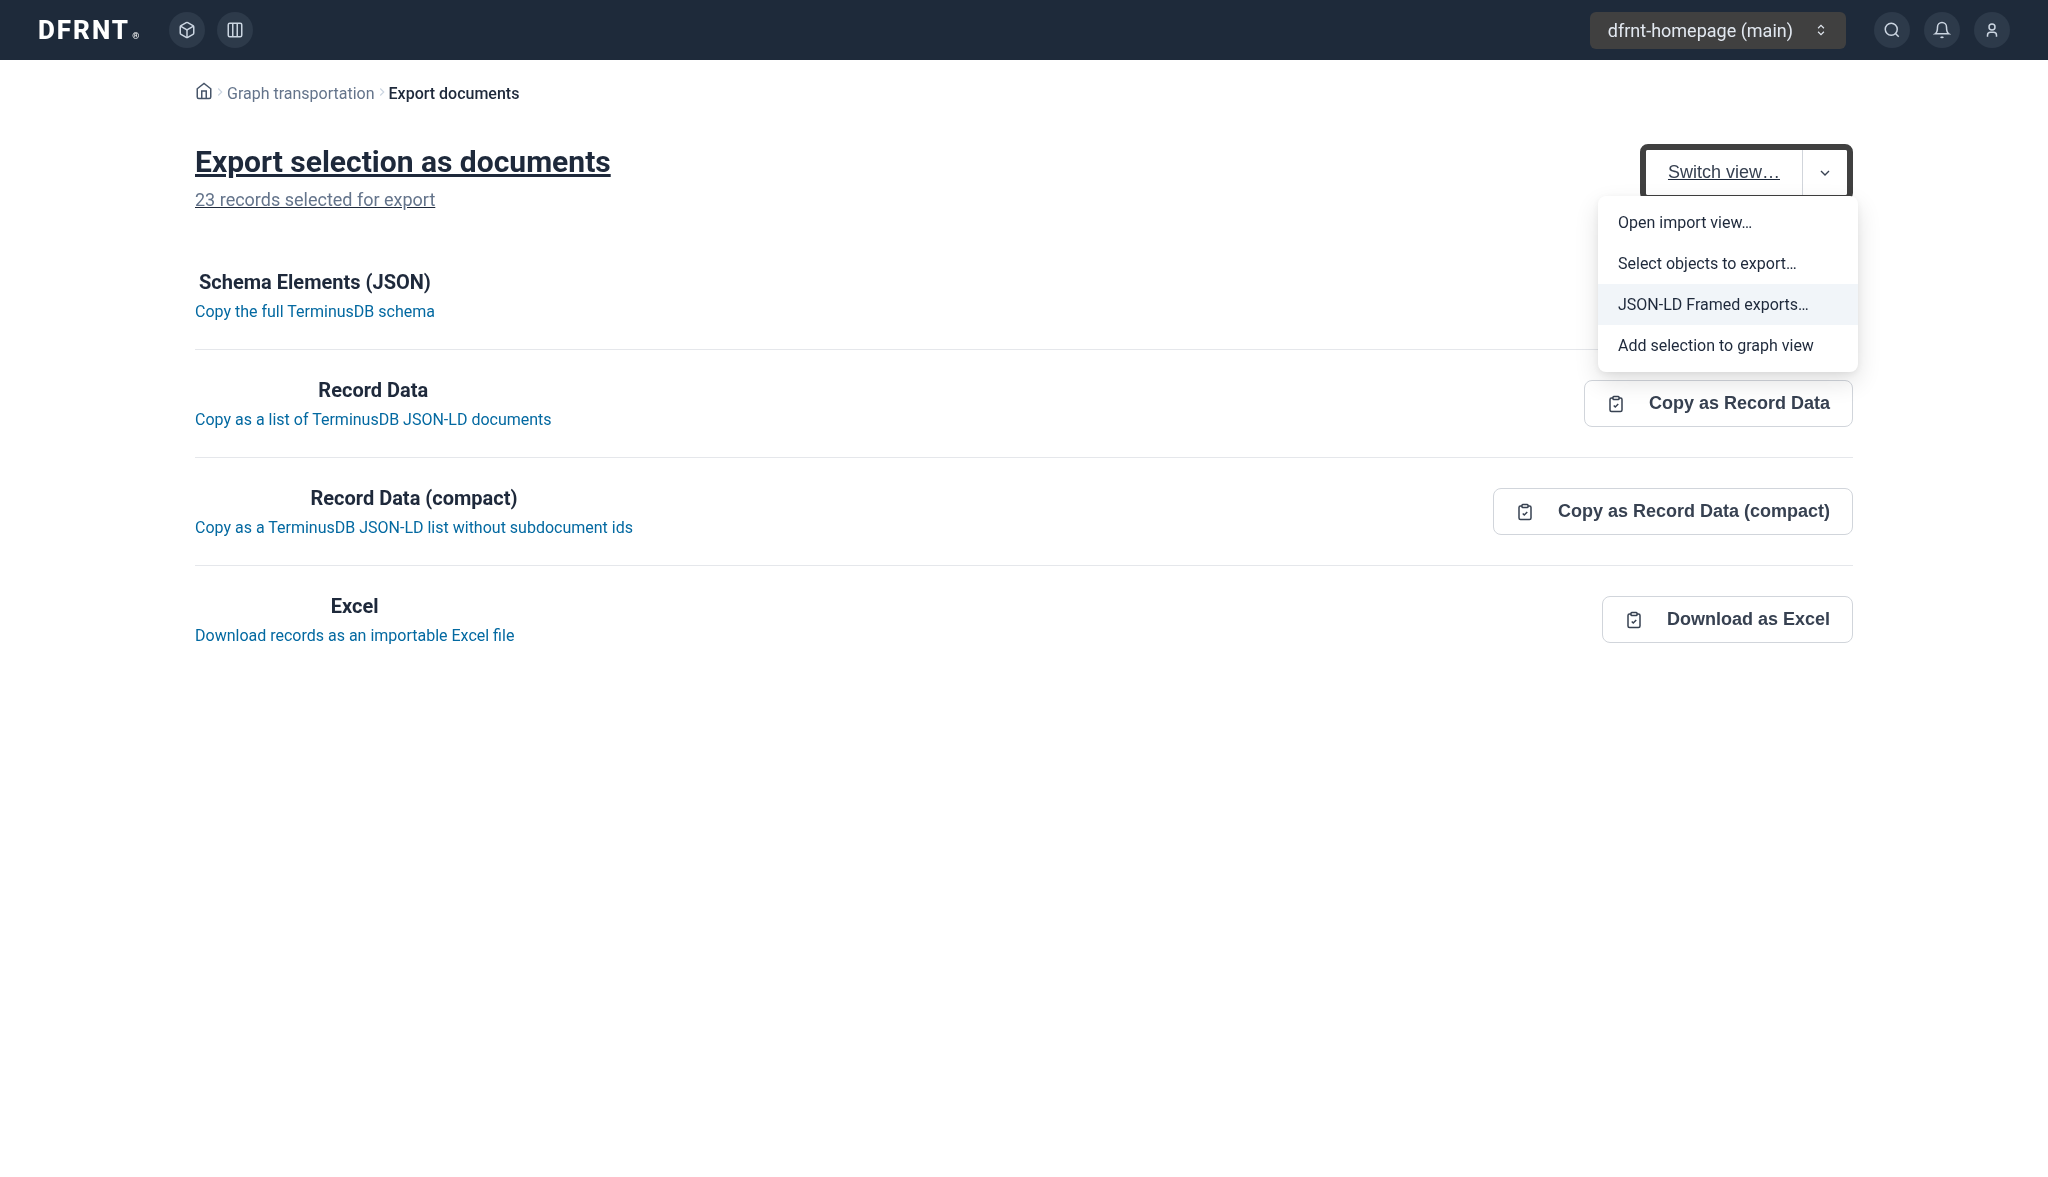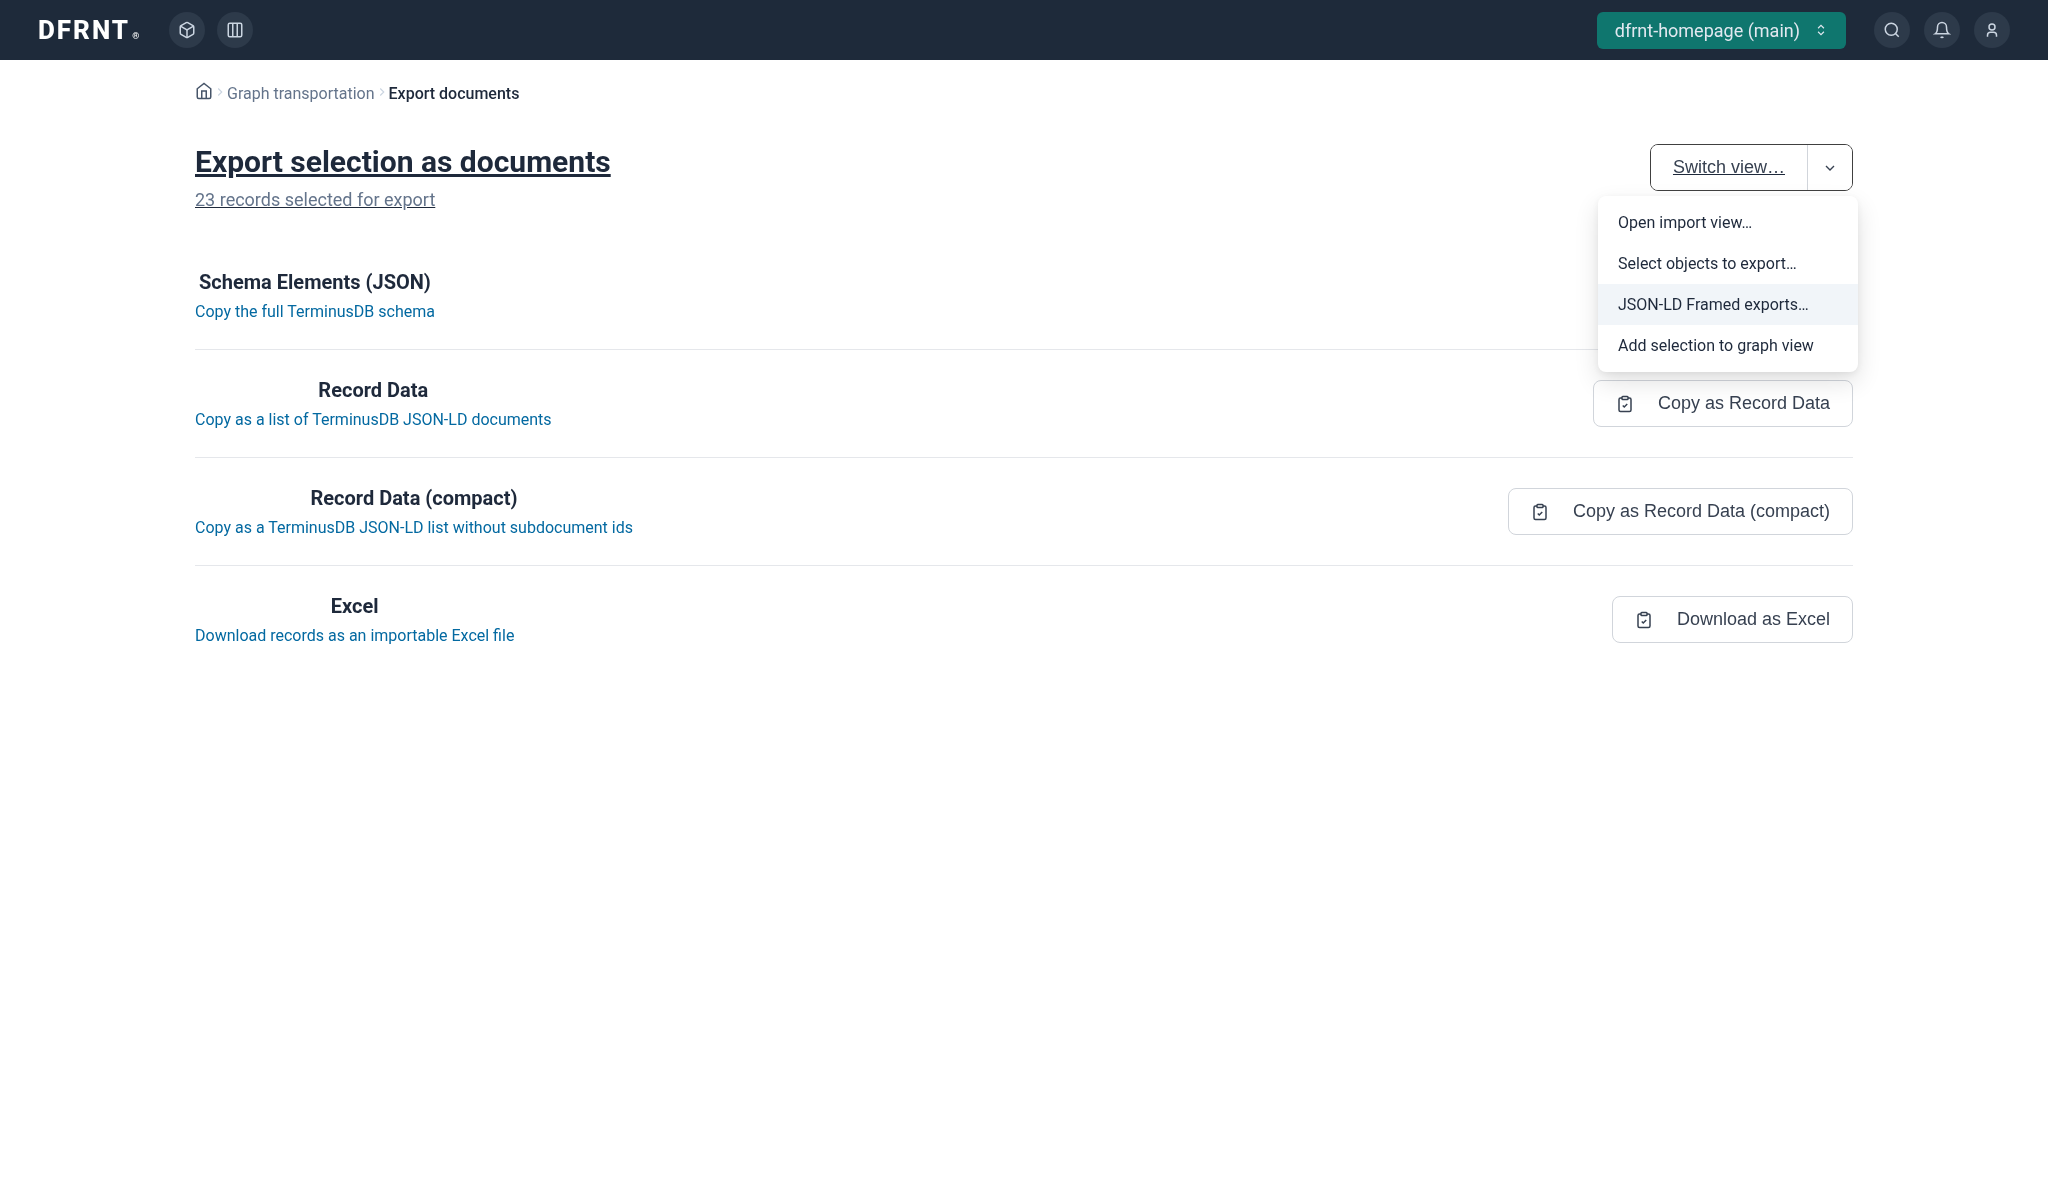--- a/index.html
+++ b/index.html
@@ -6,50 +6,50 @@
 body { font-family: -apple-system, BlinkMacSystemFont, "Segoe UI", Roboto, sans-serif; background: #fff; color: #1e293b; }
 
 
 .header { background: #1e2a3a; height: 60px; display: flex; align-items: center; padding: 0 38px; }
 .logo { color: #fff; font-weight: 800; font-size: 26px; letter-spacing: 2px; display: flex; align-items: baseline; }
 .logo-sub { font-size: 9px; margin-left: 2px; }
 .header-icons-left { display: flex; gap: 12px; margin-left: 28px; }
 .icon-btn { width: 36px; height: 36px; border-radius: 50%; background: #2d3a4a; display: flex; align-items: center; justify-content: center; cursor: pointer; color: #cbd5e1; }
 .icon-btn svg { width: 18px; height: 18px; }
 .header-spacer { flex: 1; }
-.project-selector { background: #0f766e; color: #e2e8f0; padding: 8px 18px; border-radius: 6px; display: flex; align-items: center; gap: 14px; font-size: 18px; cursor: pointer; }
+.project-selector { background: #404040; color: #e2e8f0; padding: 8px 18px; border-radius: 6px; display: flex; align-items: center; gap: 21px; font-size: 18px; cursor: pointer; }
 .header-icons-right { display: flex; gap: 14px; margin-left: 28px; }
 
 
 .breadcrumb { display: flex; align-items: center; padding: 22px 0 0 195px; color: #64748b; font-size: 16px; }
 .breadcrumb .crumb { cursor: pointer; }
 .breadcrumb .crumb:last-child { color: #1e293b; font-weight: 500; cursor: default; }
 .breadcrumb .sep svg { width: 14px; height: 14px; color: #cbd5e1; }
 
 
 .container { padding: 40px 195px 0 195px; }
 .title-row { display: flex; justify-content: space-between; align-items: flex-start; margin-bottom: 60px; text-decoration: underline; }
 .page-title { font-size: 30px; font-weight: 700; color: #1e293b; margin-bottom: 10px; }
 .page-subtitle { font-size: 18px; color: #64748b; }
 
 .switch-view-wrap { position: relative; }
-.switch-view-btn-group { display: flex; border: 1px solid #404040; border-radius: 8px; overflow: hidden; }
+.switch-view-btn-group { display: flex; border: 6px solid #404040; border-radius: 8px; overflow: hidden; }
 .switch-view-btn { padding: 12px 22px; font-size: 18px; color: #374151; background: #fff; border: none; border-right: 1px solid #d1d5db; cursor: pointer; }
 .switch-view-caret { padding: 12px 14px; background: #fff; border: none; display: flex; align-items: center; cursor: pointer; color: #374151; }
 
 .dropdown-menu { position: absolute; right: -5px; top: 52px; background: #fff; border-radius: 8px; box-shadow: 0 10px 25px rgba(0,0,0,0.12), 0 2px 6px rgba(0,0,0,0.06); padding: 6px 0; min-width: 260px; z-index: 10; }
 .dropdown-item { padding: 11px 20px; font-size: 16px; color: #1e293b; cursor: pointer; }
 .dropdown-item.highlighted { background: #f1f5f9; }
 
 
 .section { display: flex; justify-content: space-between; align-items: center; padding: 28px 0; border-bottom: 1px solid #e5e7eb; }
 .section:first-of-type { padding-top: 0; }
 .section-title { font-size: 20px; font-weight: 700; color: #1e293b; margin-bottom: 8px; text-align: center; }
 .section-desc { font-size: 16px; color: #0369a1; }
-.action-btn { display: flex; align-items: center; gap: 24px; padding: 12px 22px; border: 1px solid #d1d5db; border-radius: 8px; background: #fff; font-size: 18px; font-weight: 400; color: #374151; cursor: pointer; white-space: nowrap; }
+.action-btn { display: flex; align-items: center; gap: 24px; padding: 12px 22px; border: 1px solid #d1d5db; border-radius: 8px; background: #fff; font-size: 18px; font-weight: 700; color: #374151; cursor: pointer; white-space: nowrap; }
 .action-btn svg { width: 18px; height: 18px; }
 
 .sections { position: relative; }
 </style>
 </head>
 <body>
 
 <div class="header">
   <div class="logo">
     <span>DFRNT</span>

